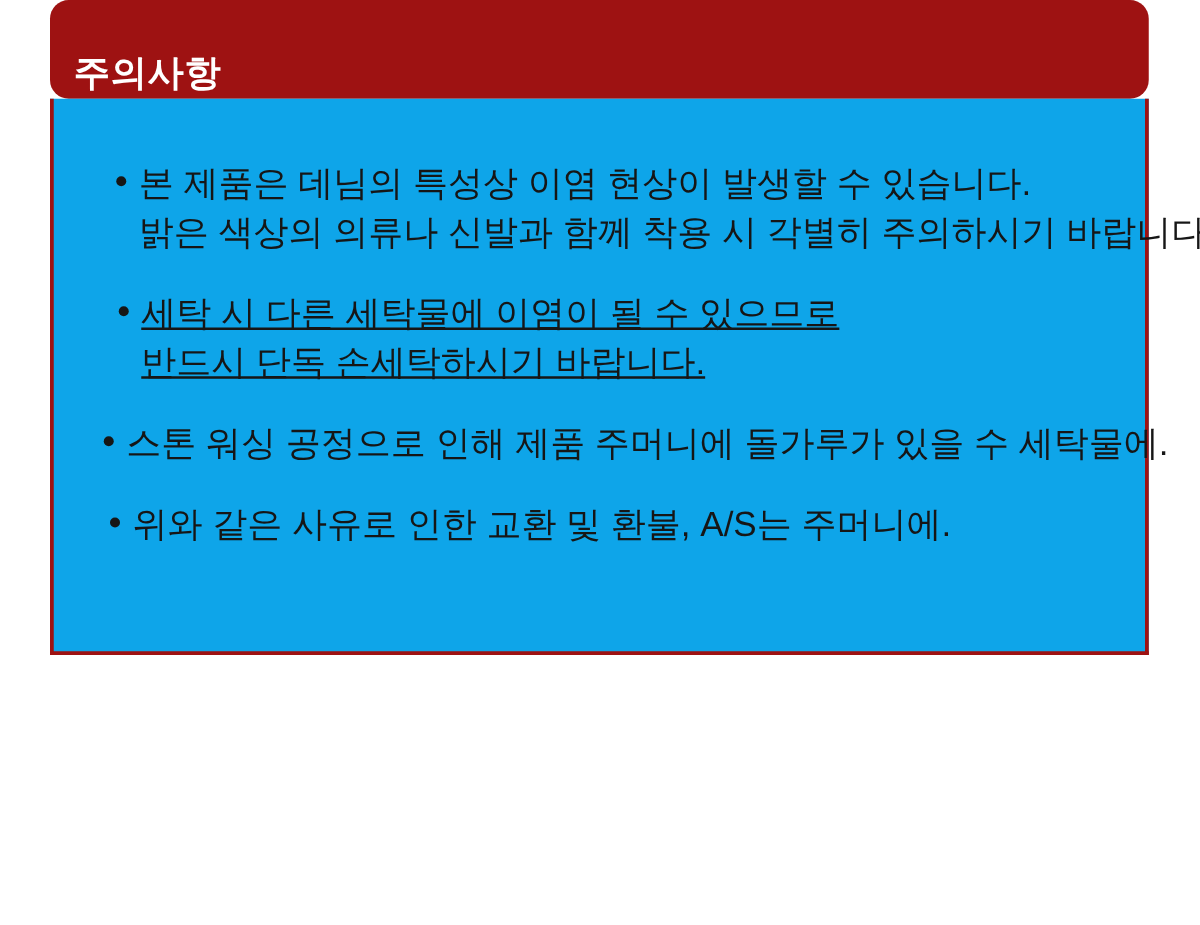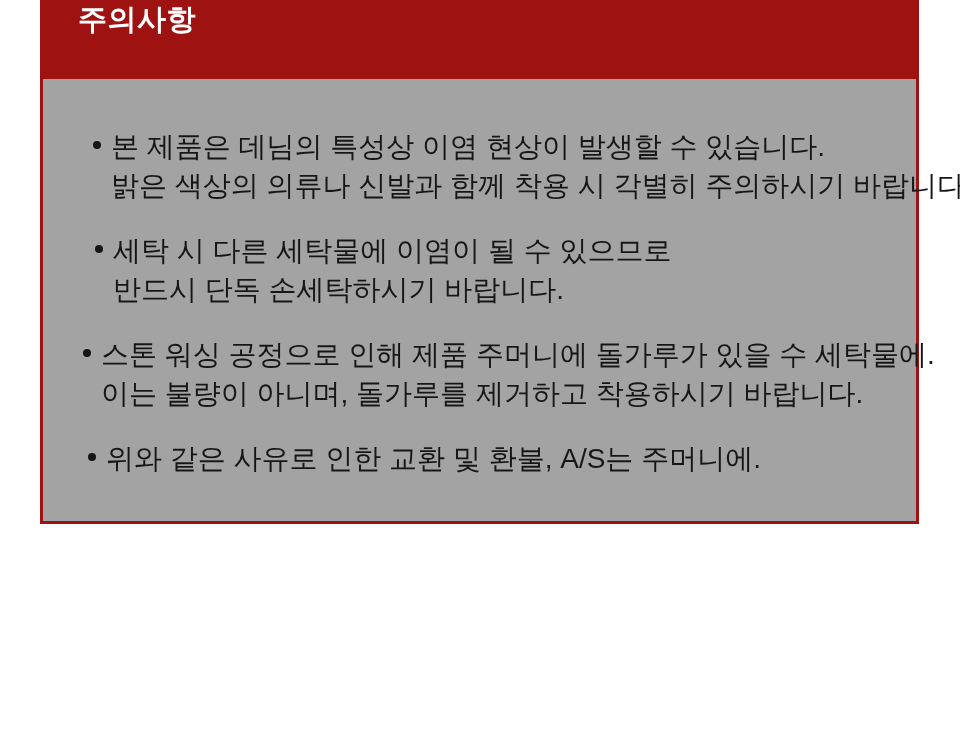--- a/index.html
+++ b/index.html
@@ -21,55 +21,56 @@
   }
   .notice-card{
     position:absolute;
     left:40px;top:0;
     width:879px;
   }
   .notice-header{
     background:var(--accent);
     height:79px;
     display:flex;
-    align-items:flex-start;
-    padding-left:38px;
+    align-items:flex-end;
+    padding-left:19px;
     box-sizing:border-box;
+    border-radius:15px;
   }
   .notice-title{
     margin:0;
     color:#ffffff;
     font-size:29px;
     font-weight:700;
     letter-spacing:0.5px;
   }
   .notice-body{
     box-sizing:border-box;
-    background:#a3a3a3;
+    background:#0ea5e9;
     border:3px solid var(--accent);
     border-top:none;
     height:445px;
     padding:48px 30px 0 50px;
   }
   .notice-list{
     list-style:none;
     margin:0;padding:0;
   }
   .notice-item{
     display:flex;
     align-items:flex-start;
     color:var(--text);
     font-size:28px;
     line-height:39px;
     font-weight:500;
     margin:0 0 26px 0;
   }
   
   .notice-item:nth-child(1){margin-left:0px;}
-  .notice-item:nth-child(2){margin-left:2px;}
+  .notice-item:nth-child(2){margin-left:2px;text-decoration:underline;}
   .notice-item:nth-child(3){margin-left:-10px;}
   .notice-item:nth-child(4){margin-left:-5px;}
   .bullet{
     flex:0 0 auto;
     width:8px;height:8px;
     border-radius:50%;
     background:var(--text);
     margin:14px 10px 0 0;
     overflow:hidden;
     color:transparent;
@@ -103,21 +104,20 @@
     <span class="bullet">•</span>
     <span class="lines">
               <div class="line">세탁 시 다른 세탁물에 이염이 될 수 있으므로</div>
               <div class="line">반드시 단독 손세탁하시기 바랍니다.</div>
             </span>
   </li>
           <li class="notice-item">
     <span class="bullet">•</span>
     <span class="lines">
               <div class="line">스톤 워싱 공정으로 인해 제품 주머니에 돌가루가 있을 수 세탁물에.</div>
-              <div class="line">이는 불량이 아니며, 돌가루를 제거하고 착용하시기 바랍니다.</div>
             </span>
   </li>
           <li class="notice-item">
     <span class="bullet">•</span>
     <span class="lines">
               <div class="line">위와 같은 사유로 인한 교환 및 환불, A/S는 주머니에.</div>
             </span>
   </li>
         </ul>
     </div>

